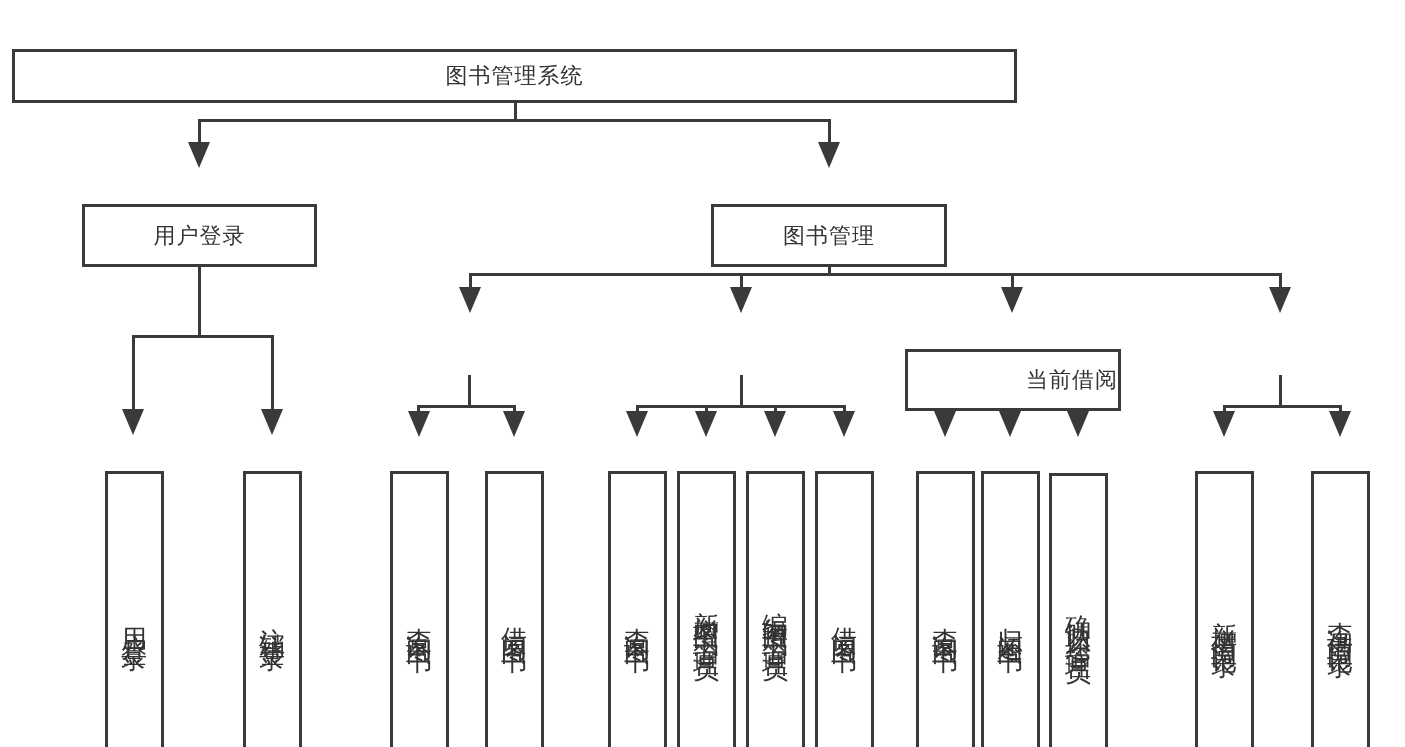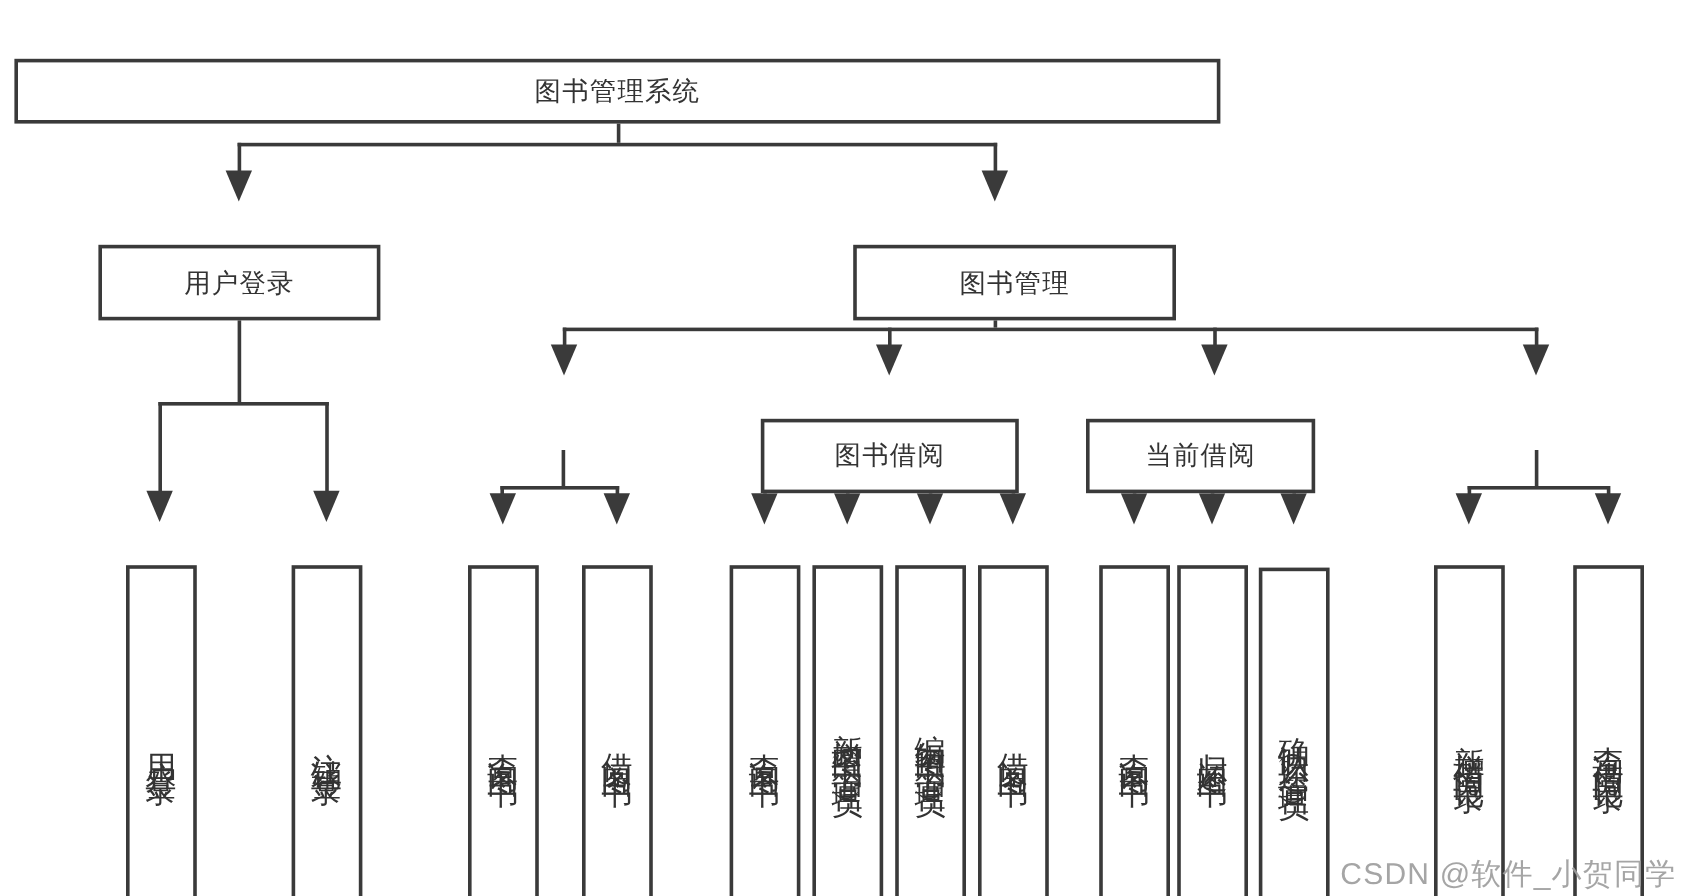--- a/index.html
+++ b/index.html
@@ -80,21 +80,21 @@
   <div class="seg" style="left:514px; top:67px; width:3px; height:52px;"></div>
   <div class="seg" style="left:198px; top:119px; width:633px; height:3px;"></div>
   <div class="seg" style="left:198px; top:119px; width:3px; height:26px;"></div>
   <div class="arrow" style="left:188px; top:142px;"></div>
   <div class="seg" style="left:828px; top:119px; width:3px; height:26px;"></div>
   <div class="arrow" style="left:818px; top:142px;"></div>
 
   <div class="box hbox" style="left:82px; top:168px; width:235px; height:63px;">
     <span class="label">用户登录</span>
   </div>
-  <div class="box hbox" style="left:711px; top:168px; width:269px; height:63px;">
+  <div class="box hbox" style="left:711px; top:168px; width:236px; height:63px;">
     <span class="label">图书管理</span>
   </div>
 
   <div class="seg" style="left:198px; top:231px; width:3px; height:104px;"></div>
   <div class="seg" style="left:132px; top:335px; width:142px; height:3px;"></div>
   <div class="seg" style="left:132px; top:335px; width:3px; height:76px;"></div>
   <div class="arrow" style="left:122px; top:409px;"></div>
   <div class="seg" style="left:271px; top:335px; width:3px; height:76px;"></div>
   <div class="arrow" style="left:261px; top:409px;"></div>
 
@@ -102,24 +102,21 @@
   <div class="seg" style="left:469px; top:273px; width:813px; height:3px;"></div>
   <div class="seg" style="left:469px; top:273px; width:3px; height:16px;"></div>
   <div class="arrow" style="left:459px; top:287px;"></div>
   <div class="seg" style="left:740px; top:273px; width:3px; height:16px;"></div>
   <div class="arrow" style="left:730px; top:287px;"></div>
   <div class="seg" style="left:1011px; top:273px; width:3px; height:16px;"></div>
   <div class="arrow" style="left:1001px; top:287px;"></div>
   <div class="seg" style="left:1279px; top:273px; width:3px; height:16px;"></div>
   <div class="arrow" style="left:1269px; top:287px;"></div>
 
-  <div class="box hbox" style="left:634px; top:313px; width:215px; height:62px;">
-    <span class="label">图书借阅</span>
-  </div>
-  <div class="box hbox" style="left:905px; top:313px; width:191px; height:62px;">
+  <div class="box hbox" style="left:905px; top:313px; width:216px; height:62px;justify-content:flex-end;">
     <span class="label">当前借阅</span>
   </div>
 
   <div class="seg" style="left:468px; top:375px; width:3px; height:30px;"></div>
   <div class="seg" style="left:417px; top:405px; width:99px; height:3px;"></div>
   <div class="seg" style="left:417px; top:405px; width:3px; height:8px;"></div>
   <div class="arrow" style="left:408px; top:411px;"></div>
   <div class="seg" style="left:513px; top:405px; width:3px; height:8px;"></div>
   <div class="arrow" style="left:503px; top:411px;"></div>
 
@@ -187,15 +184,14 @@
     <span class="label">确认归还（管理员）</span>
   </div>
 
   <div class="box vbox" style="left:1195px; top:435px; width:59px; height:298px;">
     <span class="label">新增借阅记录</span>
   </div>
   <div class="box vbox" style="left:1311px; top:435px; width:59px; height:298px;">
     <span class="label">查询借阅记录</span>
   </div>
 
-  <div class="watermark">CSDN @软件_小贺同学</div>
 
 </div>
 
 </body></html>

